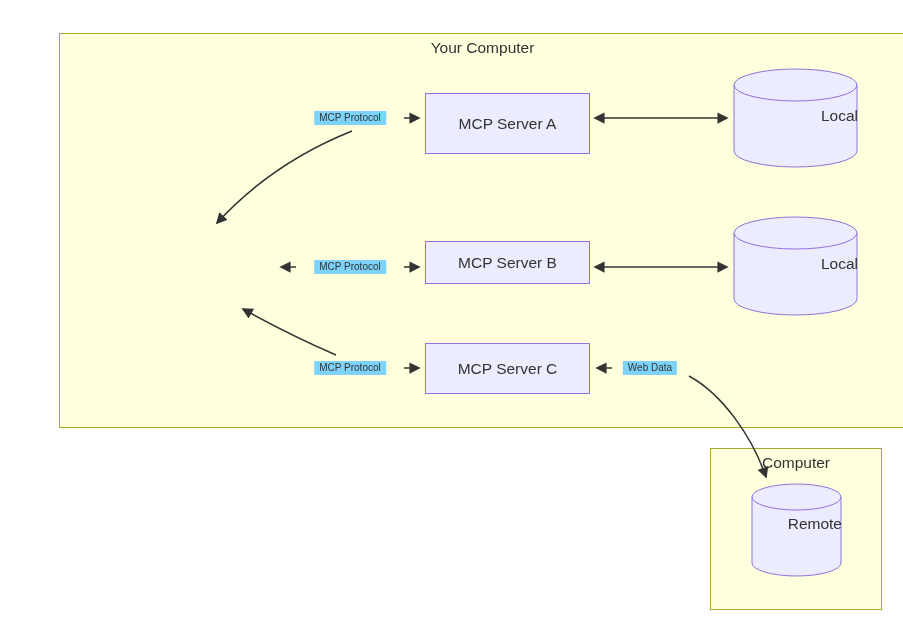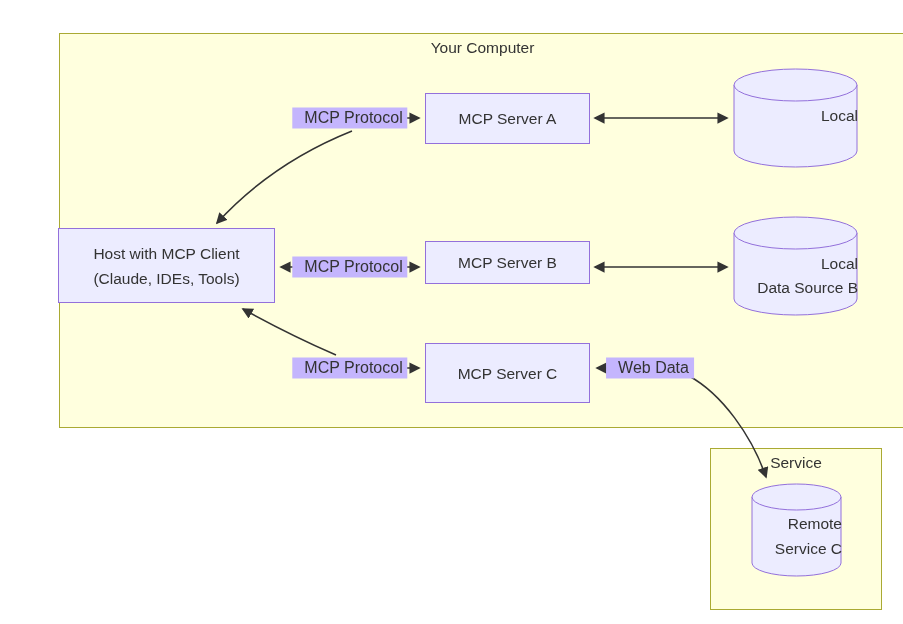--- a/index.html
+++ b/index.html
@@ -47,44 +47,44 @@
     position: absolute;
     width: 100%;
     text-align: right;
     font-size: 15.5px;
     line-height: 24px;
     color: #333333;
   }
   .edge-label {
     position: absolute;
     transform: translate(-50%, -50%);
-    background: #c4b5fd;
+    background: #7dd3fc;
     color: #333333;
-    font-size: 16px;
-    padding: 1px 5px 2px 12px;
+    font-size: 10px;
+    padding: 1px 5px 2px 5px;
     white-space: nowrap;
   }
   .edges-svg {
     position: absolute;
     left: 0; top: 0;
     width: 903px; height: 624px;
     pointer-events: none;
   }
 </style>
 </head>
 <body>
 
 <div class="canvas">
 
   <div class="group" style="left:33px; top:33px; width:847px; height:395px;margin-left:26px;">
     <div class="group-label" style="top:5px;">Your Computer</div>
   </div>
 
   <div class="group" style="left:710px; top:448px; width:172px; height:162px;">
-    <div class="group-label" style="top:5px;">Service</div>
+    <div class="group-label" style="top:5px;">Computer</div>
   </div>
 
   <svg class="edges-svg">
     <defs>
       <marker id="arrow" viewBox="0 0 10 10" refX="8.5" refY="5" markerWidth="7.5" markerHeight="7.5" orient="auto-start-reverse">
         <path d="M0,0 L10,5 L0,10 z" fill="#333333"></path>
       </marker>
     </defs>
     <g stroke="#333333" stroke-width="1.5" fill="none">
 
@@ -96,64 +96,58 @@
       <path d="M404,267 H419" marker-end="url(#arrow)"></path>
       <path d="M595,267 H727" marker-start="url(#arrow)" marker-end="url(#arrow)"></path>
 
       <path d="M336,355 Q288,334 243,309" marker-end="url(#arrow)"></path>
       <path d="M404,368 H419" marker-end="url(#arrow)"></path>
       <path d="M612,368 H597" marker-end="url(#arrow)"></path>
       <path d="M689,376 C722,394 752,436 766,477" marker-end="url(#arrow)"></path>
     </g>
   </svg>
 
-  <div class="node-rect" style="left:58px; top:228px; width:217px; height:75px;">
-    <div>Host with MCP Client</div>
-    <div>(Claude, IDEs, Tools)</div>
-  </div>
 
-  <div class="node-rect" style="left:425px; top:93px; width:165px; height:51px;">
+  <div class="node-rect" style="left:425px; top:93px; width:165px; height:61px;">
     <div>MCP Server A</div>
   </div>
   <div class="node-rect" style="left:425px; top:241px; width:165px; height:43px;">
     <div>MCP Server B</div>
   </div>
-  <div class="node-rect" style="left:425px; top:343px; width:165px; height:60px;align-items:center;">
+  <div class="node-rect" style="left:425px; top:343px; width:165px; height:51px;align-items:center;">
     <div>MCP Server C</div>
   </div>
 
   <div class="cylinder" style="left:733px; top:68px; width:125px; height:100px;">
     <svg width="125" height="100" viewBox="0 0 125 100">
       <path d="M1,17 L1,83 A61.5,16 0 0 0 124,83 L124,17" fill="#ececff" stroke="#9370db" stroke-width="1"></path>
       <ellipse cx="62.5" cy="17" rx="61.5" ry="16" fill="#ececff" stroke="#9370db" stroke-width="1"></ellipse>
     </svg>
     <div class="cyl-text" style="top:36px;">
       <div>Local</div>
     </div>
   </div>
 
   <div class="cylinder" style="left:733px; top:216px; width:125px; height:100px;">
     <svg width="125" height="100" viewBox="0 0 125 100">
       <path d="M1,17 L1,83 A61.5,16 0 0 0 124,83 L124,17" fill="#ececff" stroke="#9370db" stroke-width="1"></path>
       <ellipse cx="62.5" cy="17" rx="61.5" ry="16" fill="#ececff" stroke="#9370db" stroke-width="1"></ellipse>
     </svg>
     <div class="cyl-text" style="top:36px;">
       <div>Local</div>
-      <div>Data Source B</div>
     </div>
   </div>
 
   <div class="cylinder" style="left:751px; top:483px; width:91px; height:94px;text-decoration:underline;">
     <svg width="91" height="94" viewBox="0 0 91 94">
       <path d="M1,14 L1,80 A44.5,13 0 0 0 90,80 L90,14" fill="#ececff" stroke="#9370db" stroke-width="1"></path>
       <ellipse cx="45.5" cy="14" rx="44.5" ry="13" fill="#ececff" stroke="#9370db" stroke-width="1"></ellipse>
     </svg>
     <div class="cyl-text" style="top:28px; line-height:25px;">
       <div>Remote</div>
-      <div>Service C</div>
     </div>
   </div>
 
   <div class="edge-label" style="left:350px; top:118px;">MCP Protocol</div>
   <div class="edge-label" style="left:350px; top:267px;">MCP Protocol</div>
   <div class="edge-label" style="left:350px; top:368px;">MCP Protocol</div>
   <div class="edge-label" style="left:650px; top:368px;">Web Data</div>
 
 </div>
 

